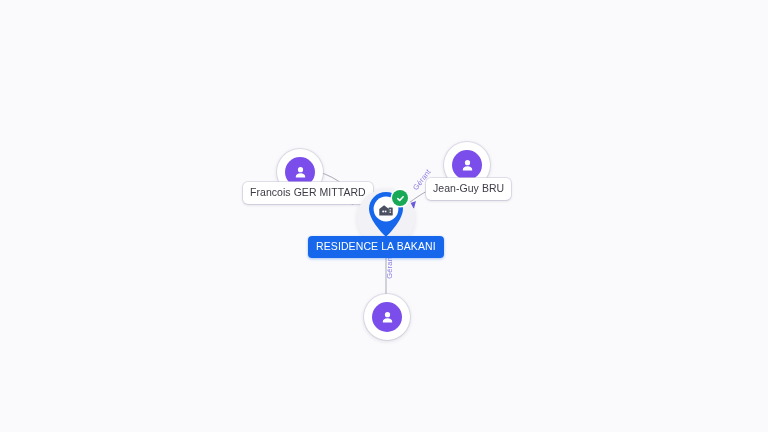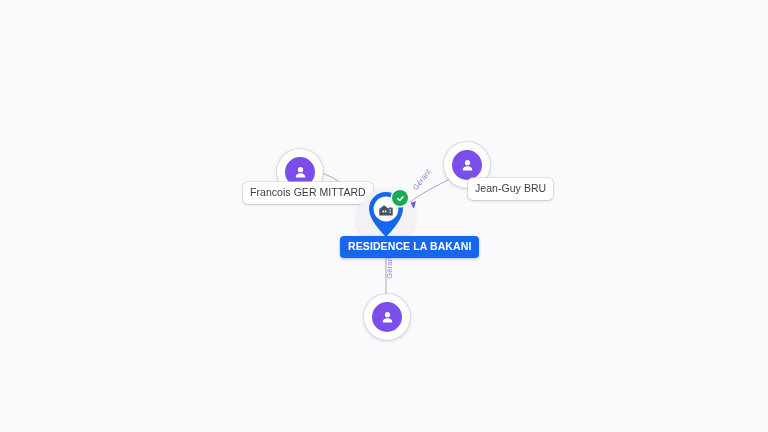--- a/index.html
+++ b/index.html
@@ -152,21 +152,21 @@
   <div class="name-label" style="left:243px; top:182px;">Francois GER MITTARD</div>
 
   <div class="person-node" style="left:444px; top:142px;">
     <span class="avatar-disc">
       <svg width="17" height="17" viewBox="0 0 24 24" fill="#ffffff">
         <circle cx="12" cy="8" r="3.7"></circle>
         <path d="M12 13.2c-4 0-6.6 2.2-6.6 4.6v1.3h13.2v-1.3c0-2.4-2.6-4.6-6.6-4.6z"></path>
       </svg>
     </span>
   </div>
-  <div class="name-label" style="left:426px; top:178px;margin-left:42px;">Jean-Guy BRU</div>
+  <div class="name-label" style="left:426px; top:178px;">Jean-Guy BRU</div>
 
   <div class="person-node" style="left:364px; top:294px;">
     <span class="avatar-disc">
       <svg width="17" height="17" viewBox="0 0 24 24" fill="#ffffff">
         <circle cx="12" cy="8" r="3.7"></circle>
         <path d="M12 13.2c-4 0-6.6 2.2-6.6 4.6v1.3h13.2v-1.3c0-2.4-2.6-4.6-6.6-4.6z"></path>
       </svg>
     </span>
   </div>
 
@@ -184,15 +184,15 @@
         <rect x="14.5" y="8.6" width="1.6" height="1.6" fill="#ffffff"></rect>
         <rect x="14.5" y="11.6" width="1.6" height="1.6" fill="#ffffff"></rect>
       </svg>
       <span class="check-badge">
         <svg width="9" height="9" viewBox="0 0 12 12" fill="none" stroke="#ffffff" stroke-width="2.1" stroke-linecap="round" stroke-linejoin="round">
           <path d="M2.4 6.2 L4.9 8.6 L9.5 3.7"></path>
         </svg>
       </span>
     </div>
   </div>
-  <div class="company-label" style="left:340px; top:236px;font-weight:bold;">RESIDENCE LA BAKANI</div>
+  <div class="company-label" style="left:308px; top:236px;">RESIDENCE LA BAKANI</div>
 
 </div>
 
 </body></html>

